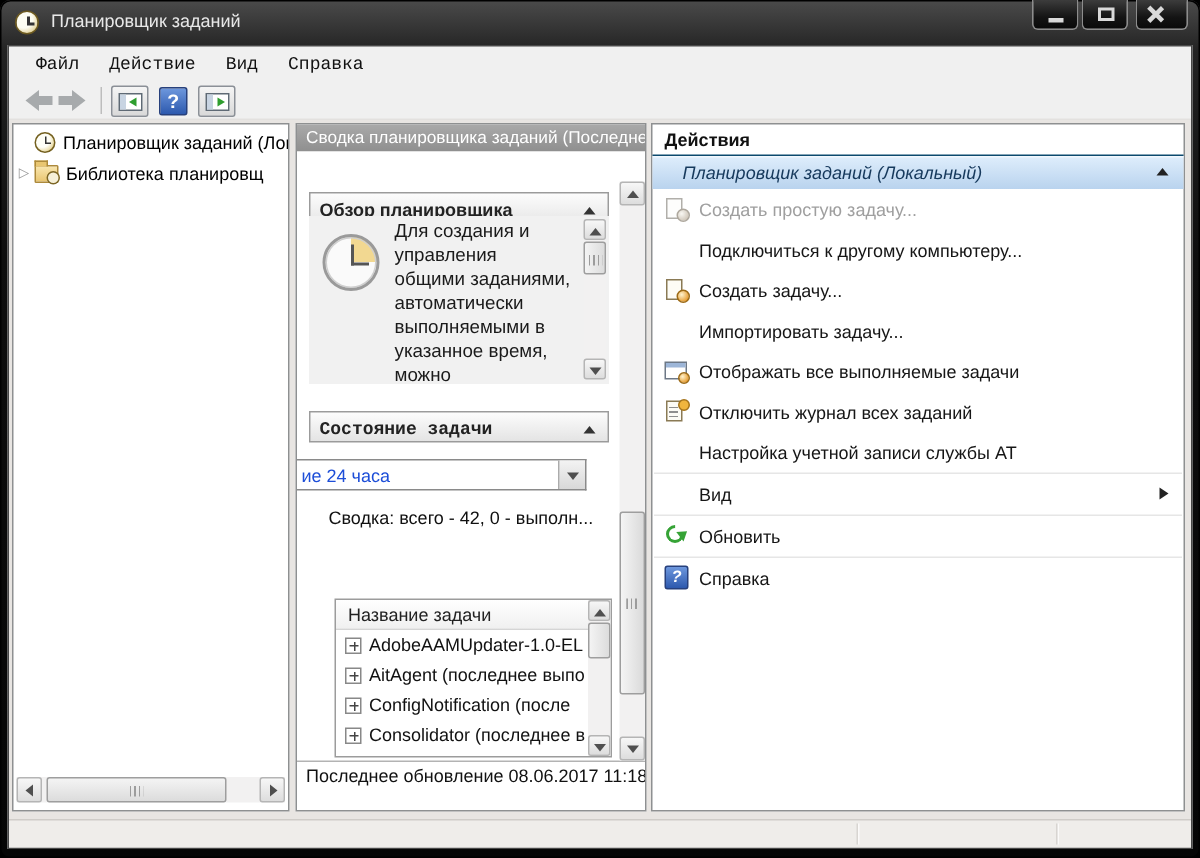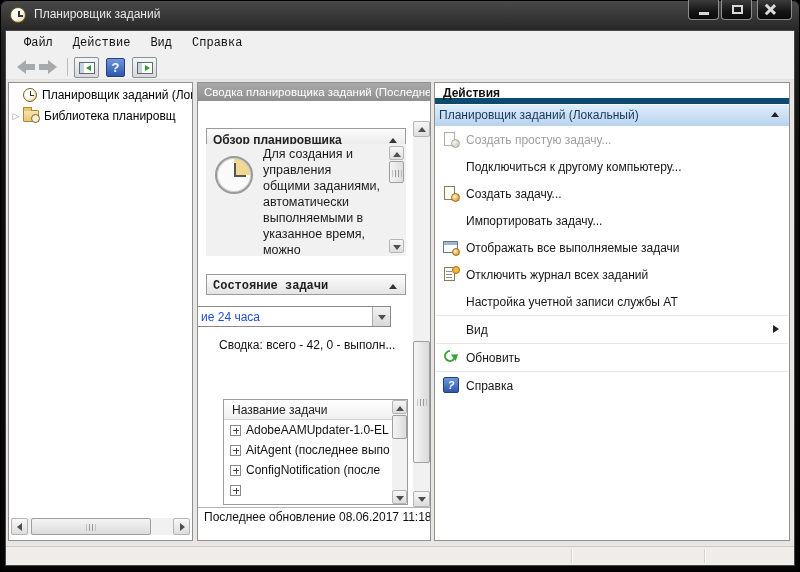--- a/index.html
+++ b/index.html
@@ -126,23 +126,23 @@
   .list-sb .up{left:0;top:0;} .list-sb .down{left:0;bottom:0;}
   .list-thumb{position:absolute;left:0;top:15px;width:15px;height:24px;border:1px solid #9e9e9e;border-radius:2px;background:linear-gradient(90deg,#f4f4f4,#dcdcdc);}
   .mid-status{position:absolute;left:0;right:0;top:406px;height:20px;border-top:1px solid #b3b3b3;
       font-size:12px;color:#111;line-height:19px;padding-left:6px;white-space:nowrap;overflow:hidden;background:#fff;}
   .outer-sb{position:absolute;right:0;top:20px;width:17px;height:386px;background:#f2f1f1;}
   .outer-sb .up{left:0;top:0;} .outer-sb .down{left:0;bottom:0;}
   .outer-thumb{position:absolute;left:0;top:220px;width:17px;height:122px;border:1px solid #9e9e9e;border-radius:2px;background:linear-gradient(90deg,#f5f5f5,#dadada);}
 
   
   .actions-panel{left:428px;width:356px;font-size:12px;}
-  .act-header{height:21px;font-weight:bold;color:#111;line-height:21px;padding-left:8px;border-bottom:6px solid #0c4a6e;}
+  .act-header{height:21px;font-weight:bold;color:#111;line-height:21px;padding-left:8px;border-bottom:1px solid #0c4a6e;}
   .act-group{height:22px;background:linear-gradient(180deg,#dfeefc,#b9d3ee);color:#16395c;
-      line-height:22px;padding-left:4px;position:relative;box-shadow:inset 0 1px 0 #f2f8fe;}
+      line-height:22px;padding-left:20px;position:relative;box-shadow:inset 0 1px 0 #f2f8fe;font-style:italic;}
   .act-group .tri-u{left:auto;right:10px;top:8px;border-bottom-color:#222;}
   .act-item{height:27px;display:flex;align-items:center;position:relative;padding-left:31px;color:#161616;cursor:default;}
   .act-item.disabled{color:#9f9f9f;}
   .act-icon{position:absolute;left:8px;width:17px;height:17px;}
   .act-sep{height:1px;background:#e6e6e6;margin:0 1px;}
   .submenu-arrow{position:absolute;right:10px;top:9px;width:0;height:0;border-top:4.5px solid transparent;border-bottom:4.5px solid transparent;border-left:6px solid #222;}
 
   
   .ic-page{position:absolute;left:1px;top:1px;width:11px;height:14px;border:1px solid #8a7a55;background:#fdfcf6;}
   .ic-clockdot{position:absolute;right:0;bottom:0;width:9px;height:9px;border-radius:50%;background:radial-gradient(circle at 35% 35%,#fef3cf,#e8a33d 70%);border:1px solid #9c6a16;}
@@ -286,20 +286,21 @@
             <div class="list-row">
               <span class="plusbox"></span>
               <span>AitAgent (последнее выпо</span>
             </div>
             <div class="list-row">
               <span class="plusbox"></span>
               <span>ConfigNotification (после</span>
             </div>
             <div class="list-row">
               <span class="plusbox"></span>
+              <span>Consolidator (последнее в</span>
             </div>
             <div class="list-sb">
               <span class="sb-btn small up">
                   <i class="tri tri-u"></i>
                 </span>
               <span class="list-thumb"></span>
               <span class="sb-btn small down">
                   <i class="tri tri-d"></i>
                 </span>
             </div>

